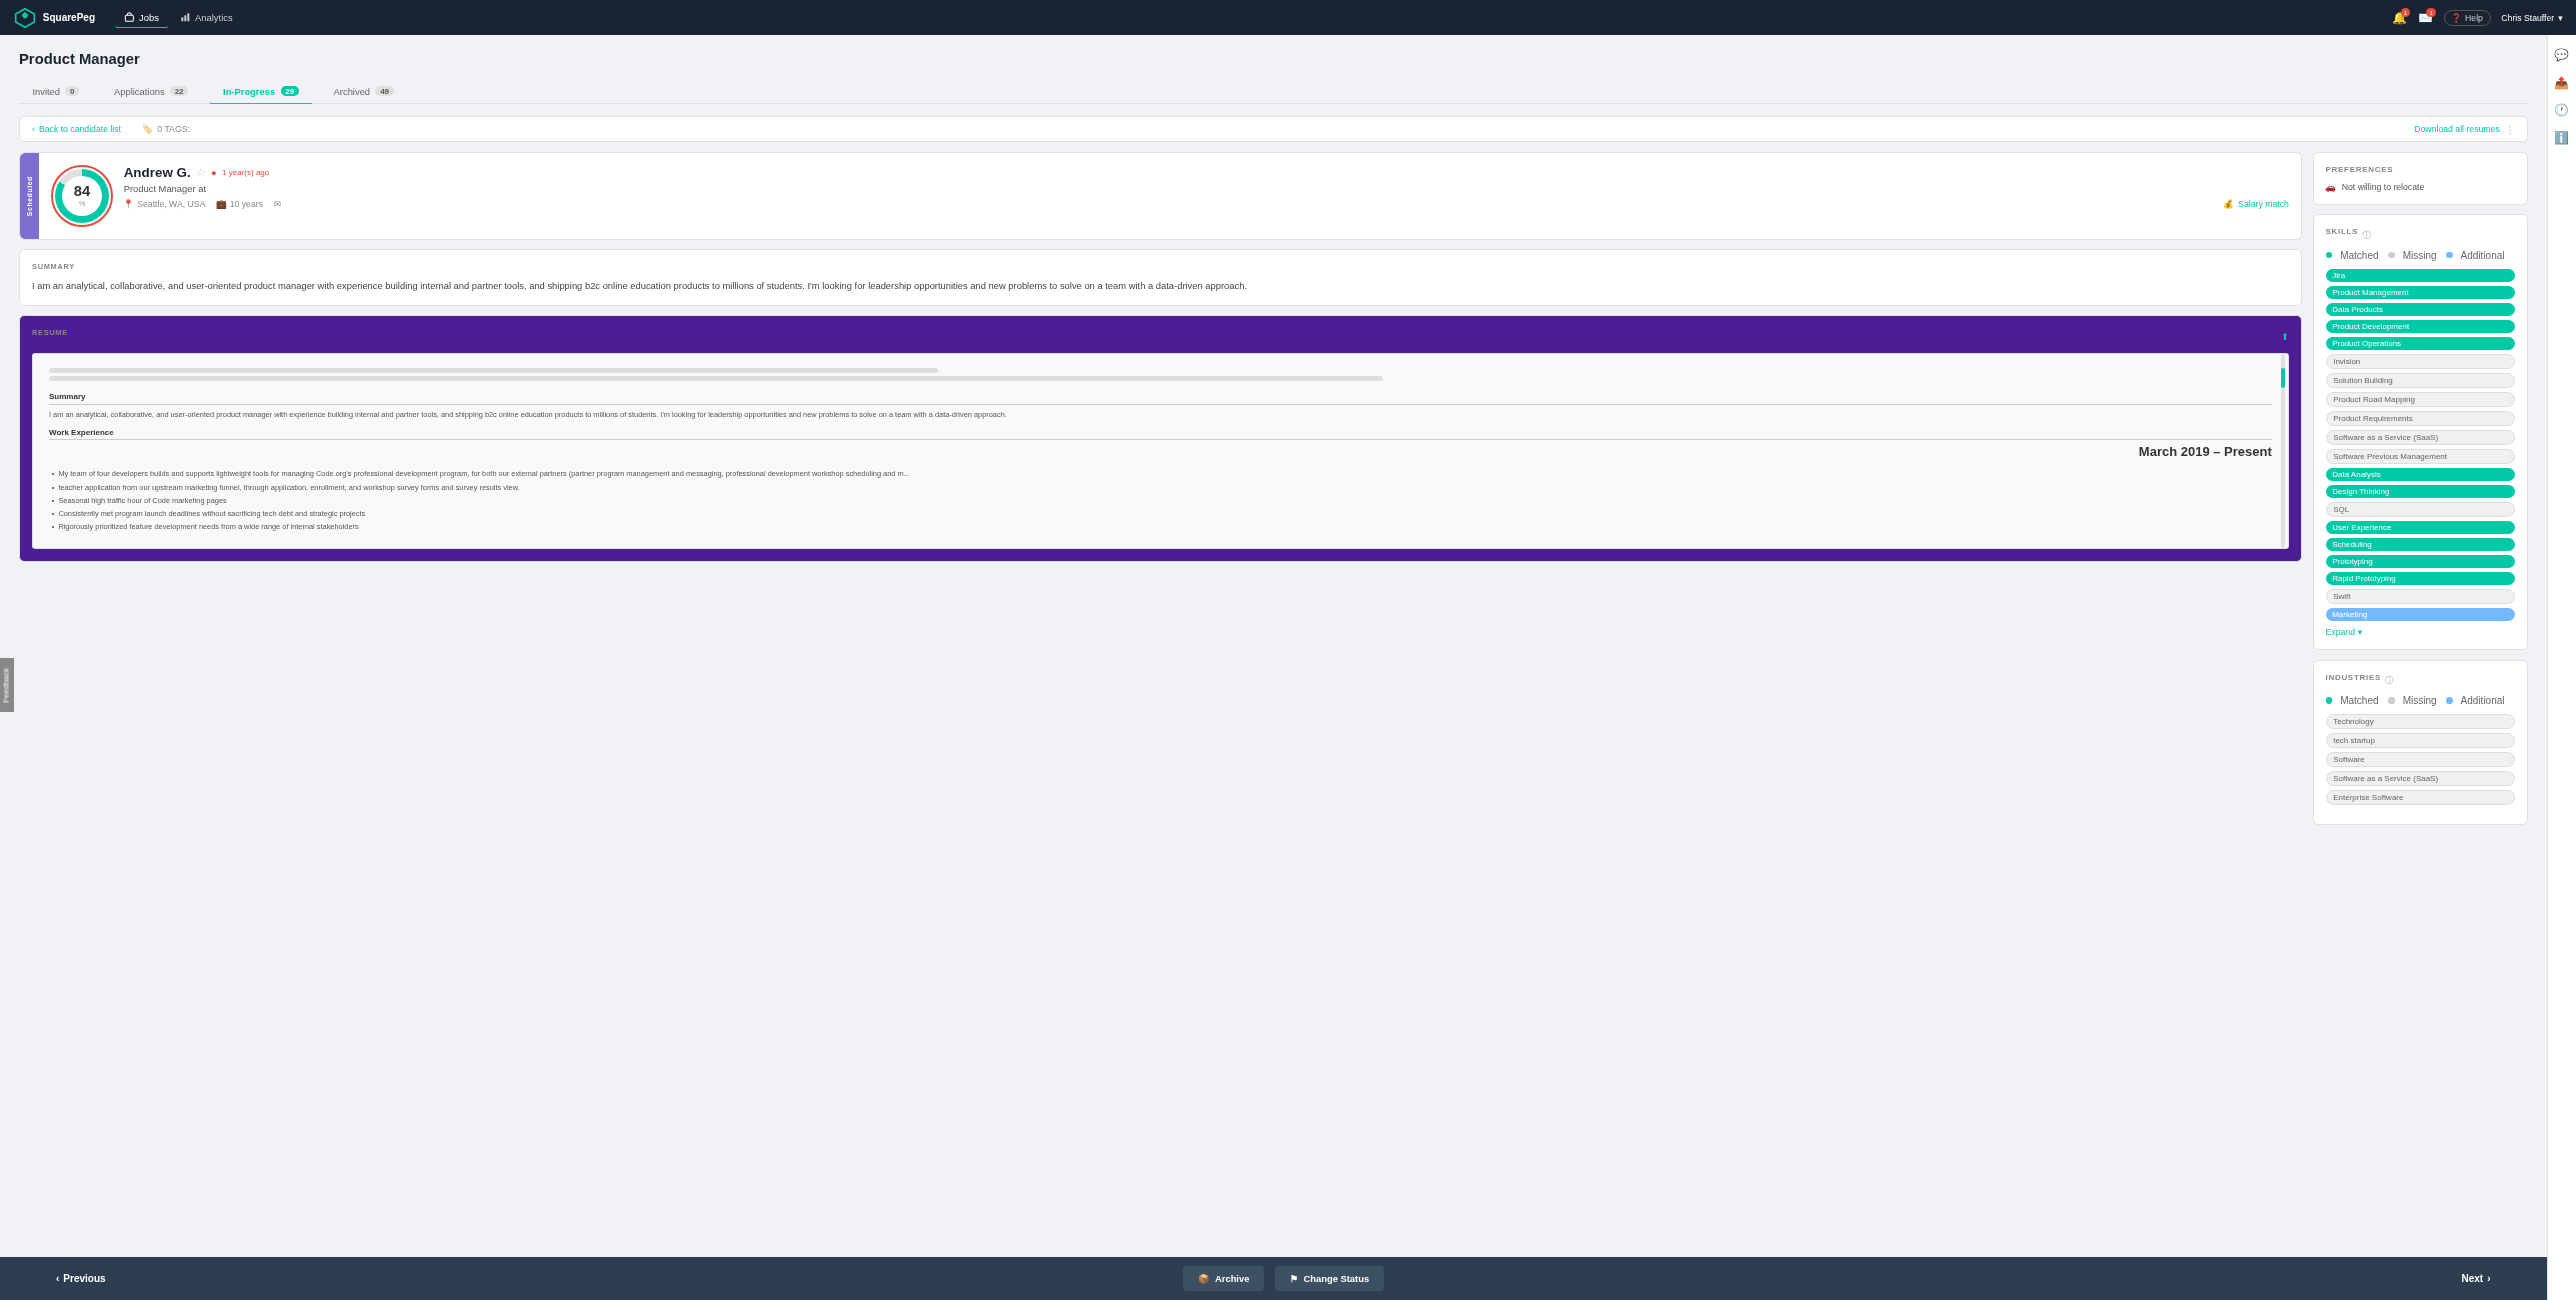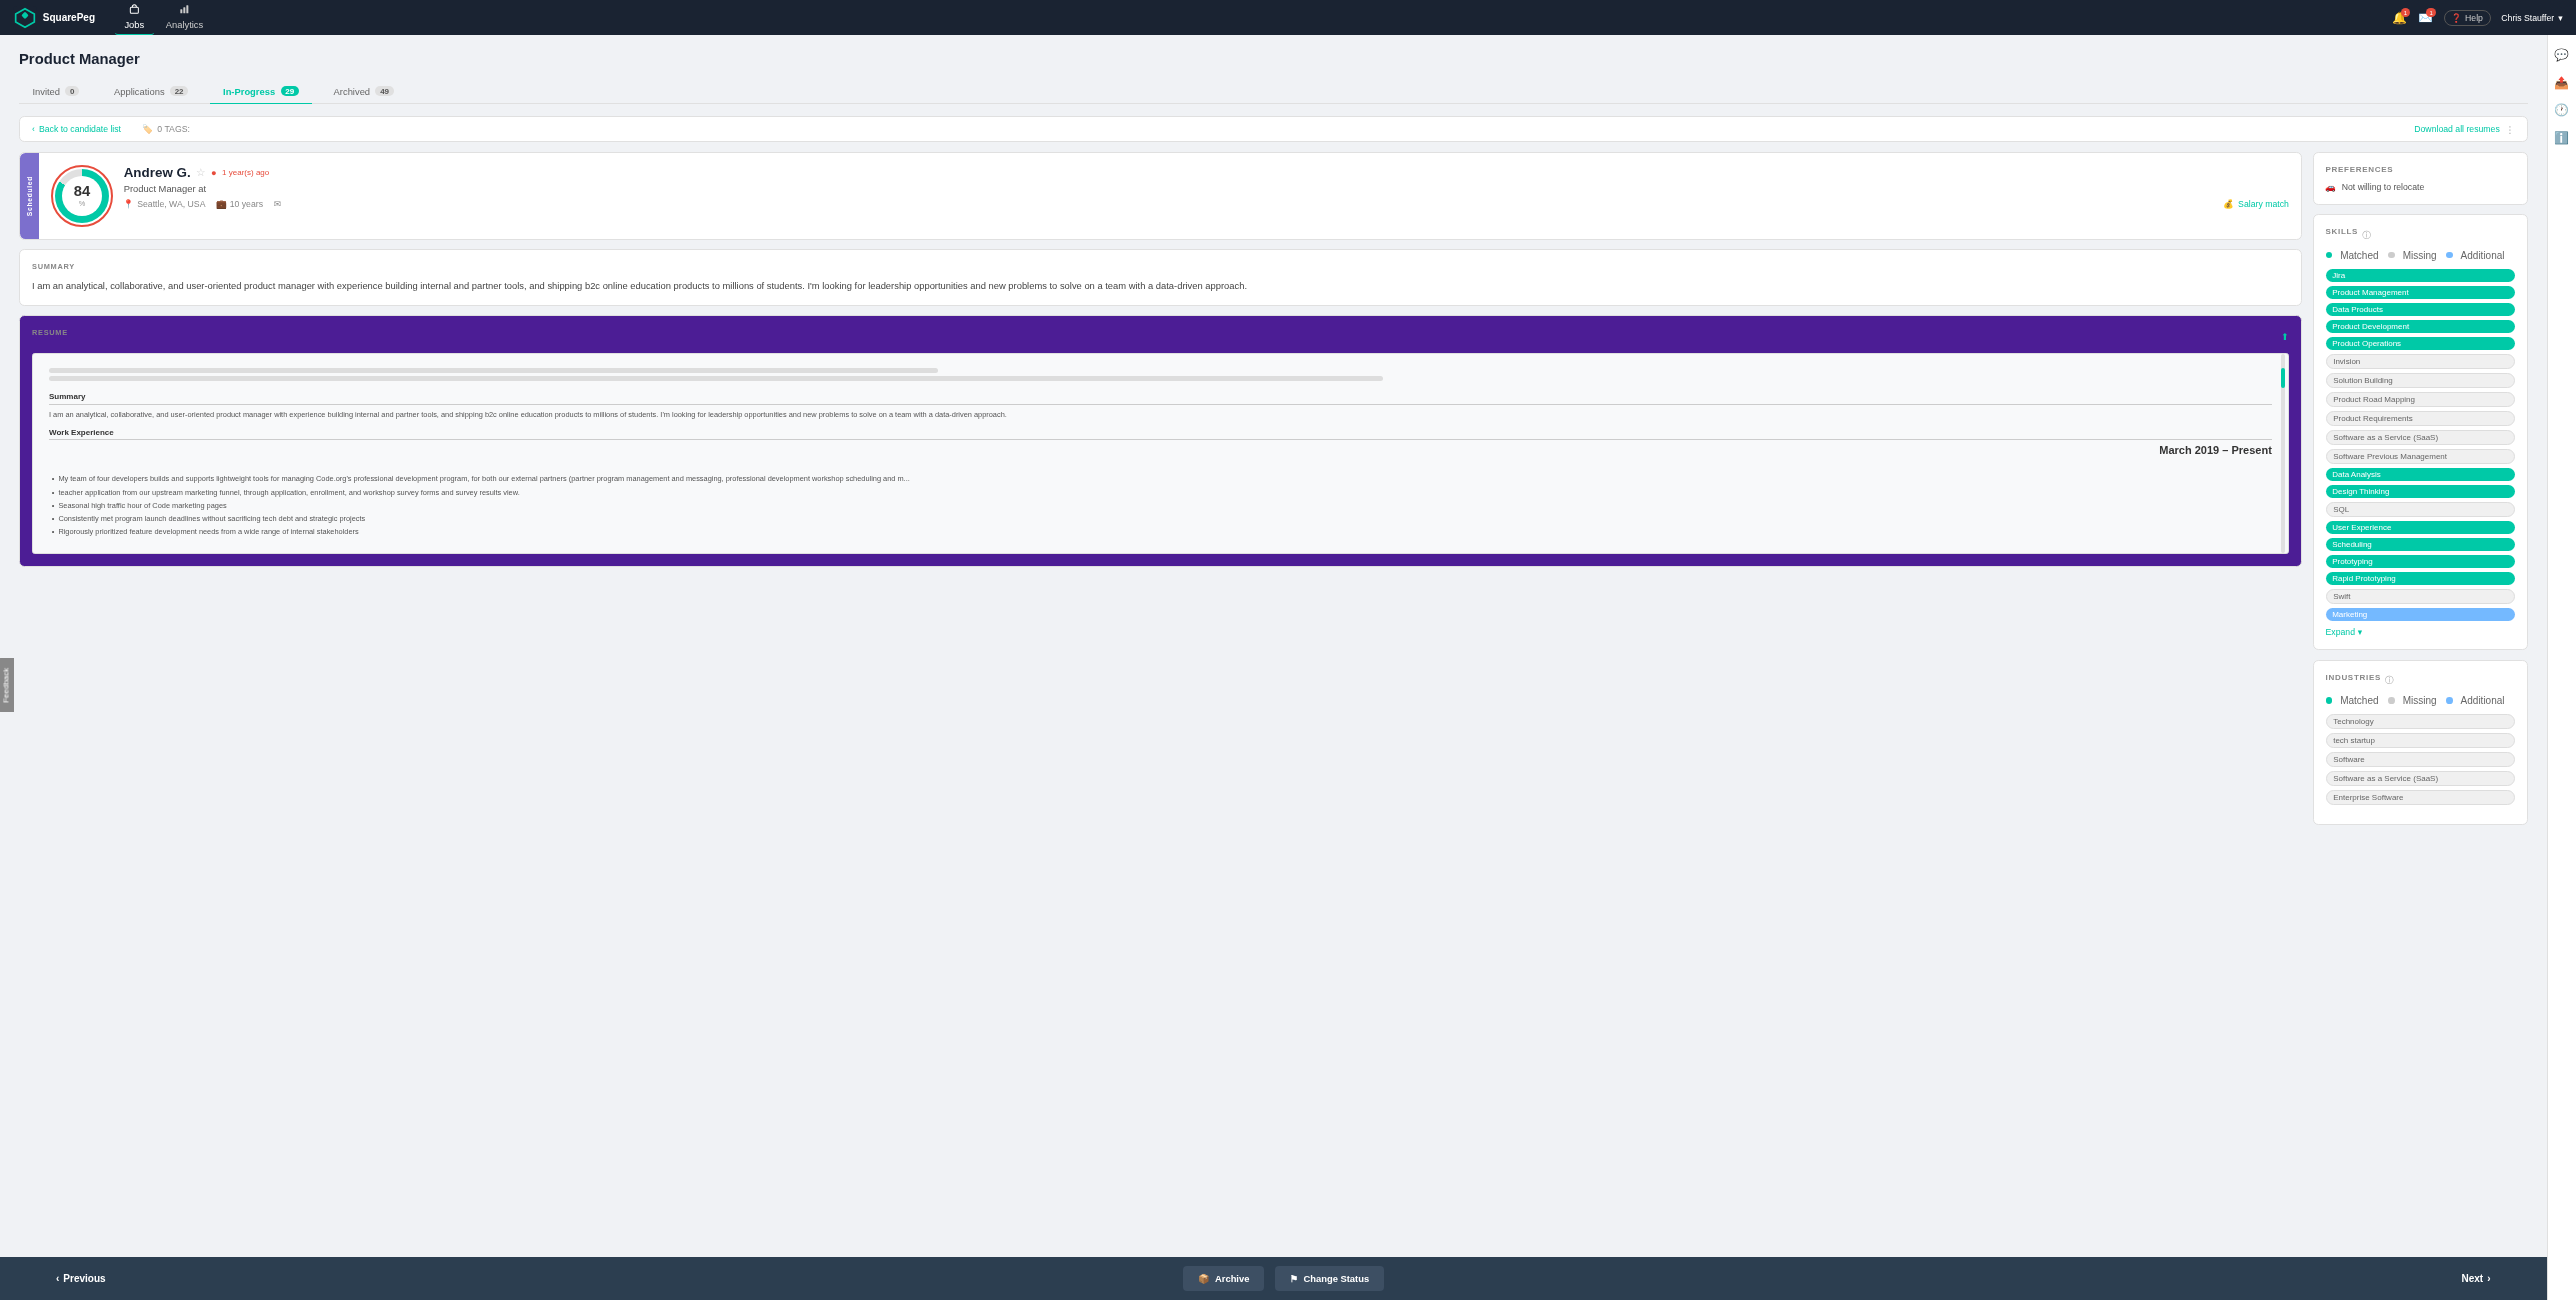--- a/index.html
+++ b/index.html
@@ -15,21 +15,20 @@
       position: fixed; top: 0; left: 0; right: 0; z-index: 100;
     }
     .navbar-brand { display: flex; align-items: center; gap: 5.4px; margin-right: 20px; }
     .navbar-brand-logo { width: 24px; height: 24px; }
     .navbar-brand-text { color: #fff; font-weight: 600; font-size: 10px; }
     .navbar-links { display: flex; gap: 2.7px; }
     .navbar-link {
       display: flex; align-items: center; gap: 4px;
       color: #ccc; padding: 4px 9.4px; border-radius: 2.7px; cursor: pointer;
       font-size: 9.4px;
-      flex-direction: column;
     }
     .navbar-link.active { color: #fff; border-bottom: 1.3px solid #00c9a7; }
     .navbar-right { margin-left: auto; display: flex; align-items: center; gap: 10.7px; }
     .navbar-icon-btn { color: #ccc; cursor: pointer; font-size: 12px; position: relative; }
     .navbar-icon-btn .badge {
       position: absolute; top: -2.7px; right: -2.7px;
       background: #e74c3c; color: #fff; font-size: 6px;
       width: 9.4px; height: 9.4px; border-radius: 50%;
       display: flex; align-items: center; justify-content: center;
     }
@@ -186,21 +185,21 @@
       background: #e0e0e0; border-radius: 2px;
     }
     .resume-scrollbar-thumb {
       width: 100%; height: 20px; background: #00c9a7; border-radius: 2px; margin-top: 13.4px;
     }
     .resume-line { height: 5.4px; background: #ddd; border-radius: 2.7px; margin-bottom: 5.4px; }
     .resume-line.short { width: 40%; }
     .resume-line.medium { width: 60%; }
     .resume-section-title { font-size: 8px; font-weight: 700; margin: 8px 0 4px; color: #333; border-bottom: 0.7px solid #ccc; padding-bottom: 2.7px; }
     .resume-text-block { font-size: 7.4px; color: #555; line-height: 1.5; margin-bottom: 4px; }
-    .resume-date { font-size: 11px; font-weight: 600; color: #333; text-align: right; margin-bottom: 18px; }
+    .resume-date { font-size: 13px; font-weight: 600; color: #333; text-align: right; margin-bottom: 10px; }
     .resume-bullet { font-size: 7.4px; color: #555; padding-left: 9.4px; position: relative; margin-bottom: 2.7px; line-height: 1.4; }
     .resume-bullet::before { content: '•'; position: absolute; left: 2.7px; }
 
     
     .right-panel { display: flex; flex-direction: column; gap: 9.4px; }
 
     
     .pref-card {
       background: #fff; border: 0.7px solid #e0e0e0; border-radius: 5.4px; padding: 12px;
     }

